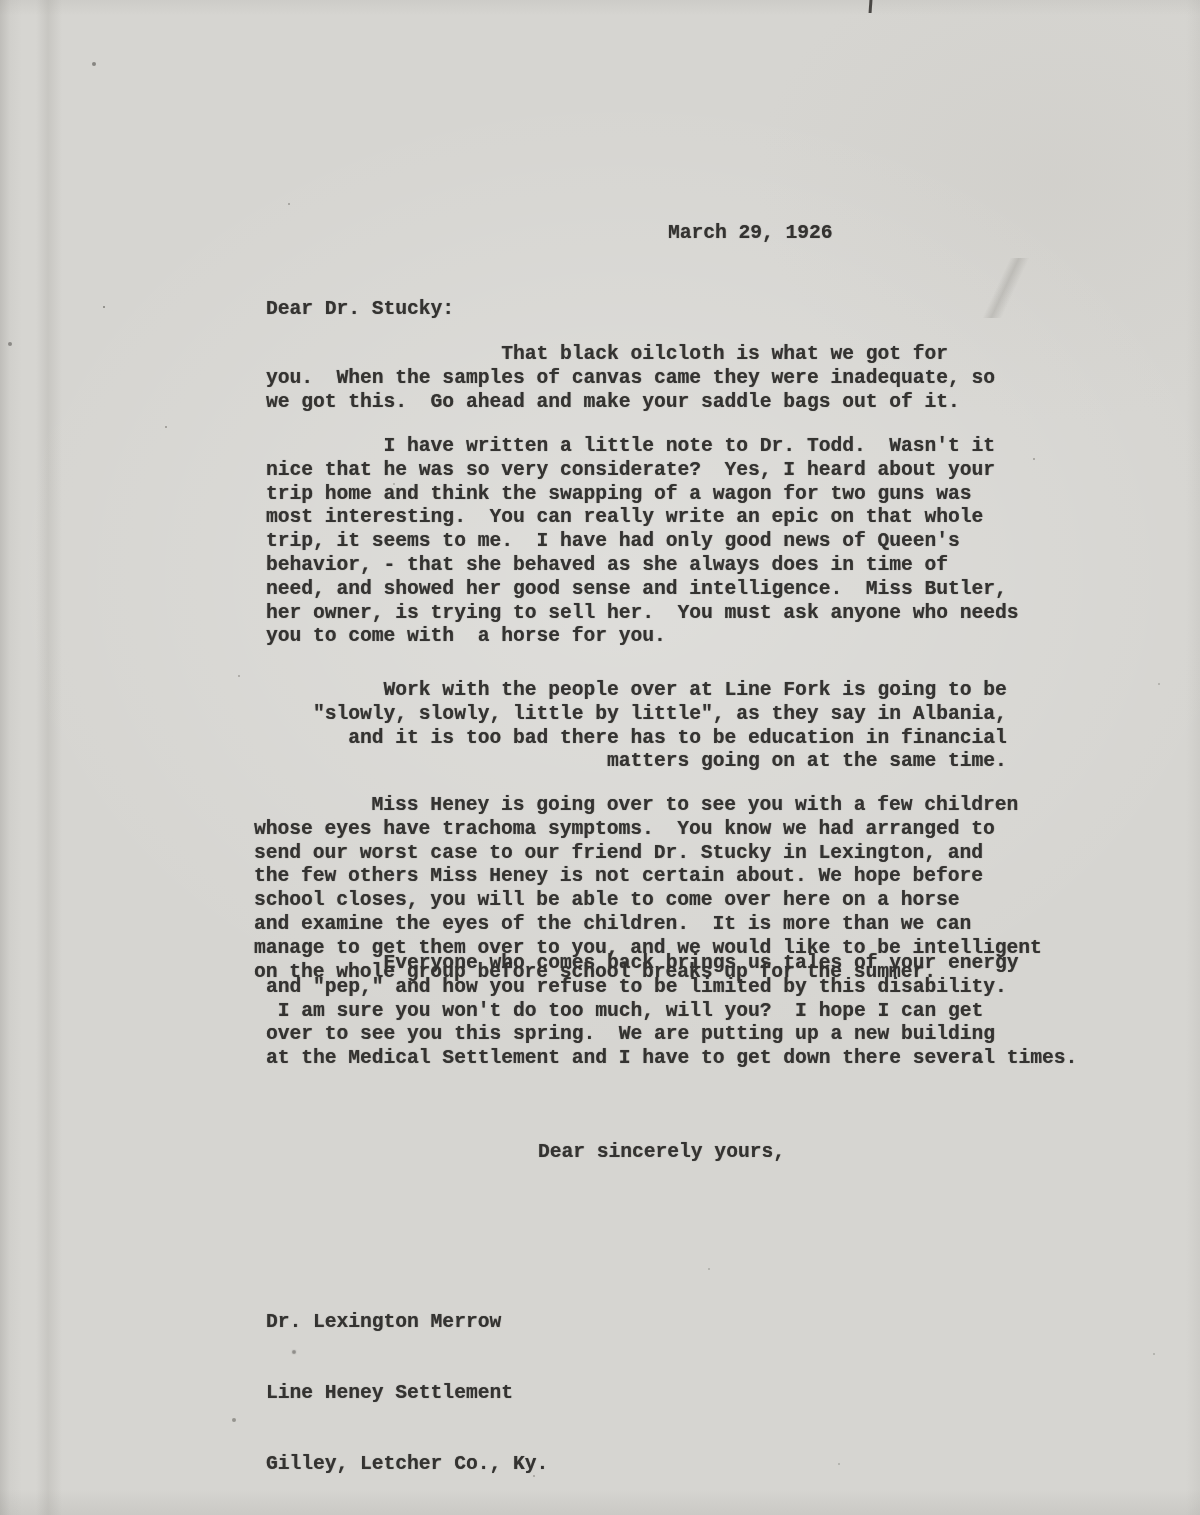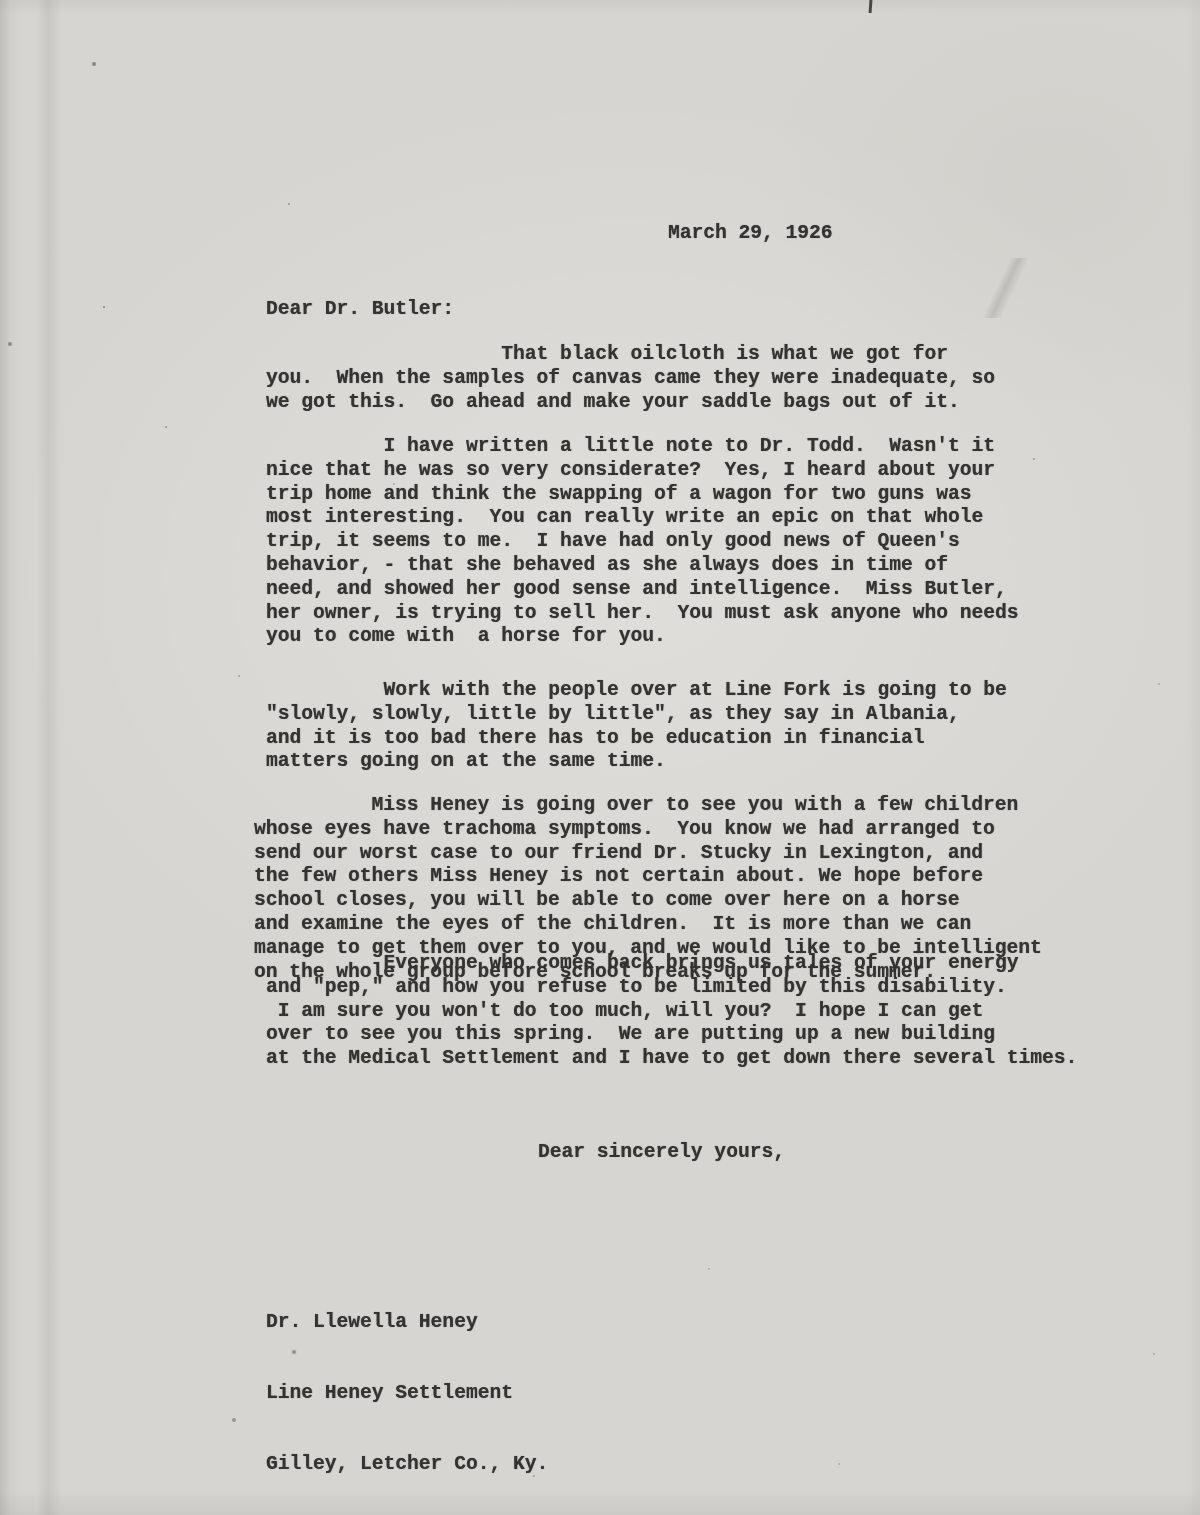--- a/index.html
+++ b/index.html
@@ -32,21 +32,21 @@
     font-weight: bold;
     letter-spacing: 0;
     white-space: pre;
     color: #343331;
     text-shadow: 0 0 1px rgba(52,50,46,0.55), 0.4px 0.4px 0.6px rgba(52,50,46,0.25);
   }
   .date-line      { left: 668px; top: 222px; }
   .salutation     { left: 266px; top: 298px; }
   .para-1         { left: 266px; top: 343px; }
   .para-2         { left: 266px; top: 435px; }
-  .para-3         { left: 266px; top: 679px; }
+  .para-3         { left: 266px; top: 679px; text-align: right; }
   .para-4         { left: 254px; top: 794px; }
   .para-5         { left: 266px; top: 952px; }
   .closing        { left: 538px; top: 1141px; }
   .signature      { left: 266px; top: 1263px; }
   .speck {
     position: absolute;
     left: 92px; top: 62px;
     width: 4px; height: 4px;
     border-radius: 50%;
     background: rgba(70,68,63,0.55);
@@ -83,21 +83,21 @@
 </head>
 <body>
 
 <div class="page">
   <div class="top-tick"></div>
   <div class="crease"></div>
   <div class="speck"></div>
 
   <div class="ink date-line">March 29, 1926</div>
 
-  <div class="ink salutation">Dear Dr. Butler:</div>
+  <div class="ink salutation">Dear Dr. Stucky:</div>
 
   <div class="ink para-1">                    That black oilcloth is what we got for
 you.  When the samples of canvas came they were inadequate, so
 we got this.  Go ahead and make your saddle bags out of it.</div>
   <div class="ink para-2">          I have written a little note to Dr. Todd.  Wasn't it
 nice that he was so very considerate?  Yes, I heard about your
 trip home and think the swapping of a wagon for two guns was
 most interesting.  You can really write an epic on that whole
 trip, it seems to me.  I have had only good news of Queen's
 behavior, - that she behaved as she always does in time of
@@ -118,18 +118,18 @@
 on the whole group before school breaks up for the summer.</div>
   <div class="ink para-5">          Everyone who comes back brings us tales of your energy
 and "pep," and how you refuse to be limited by this disability.
  I am sure you won't do too much, will you?  I hope I can get
 over to see you this spring.  We are putting up a new building
 at the Medical Settlement and I have to get down there several times.</div>
 
   <div class="ink closing">Dear sincerely yours,</div>
 
   <div class="ink signature">
-    <div>Dr. Llewella Heney</div>
+    <div>Dr. Lexington Merrow</div>
     <div>Line Heney Settlement</div>
     <div>Gilley, Letcher Co., Ky.</div>
     
   </div>
 </div>
 
 </body></html>

